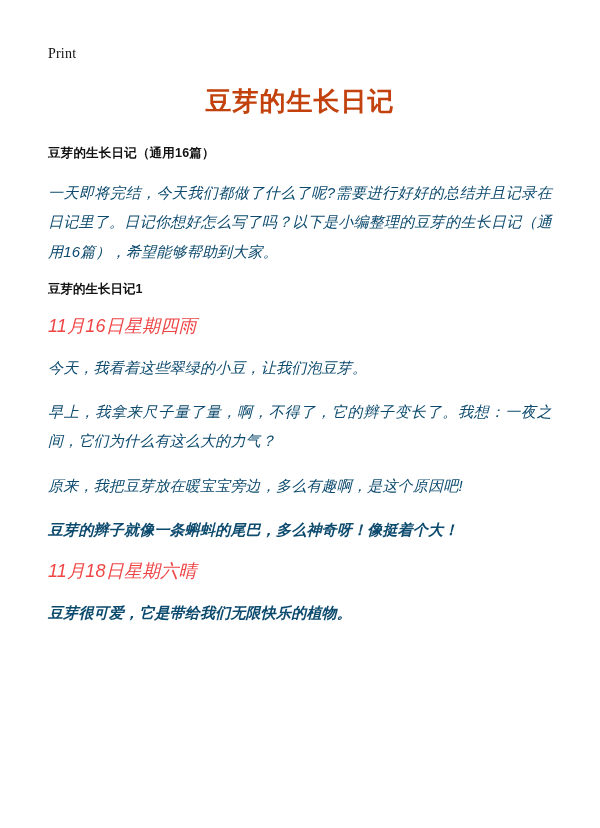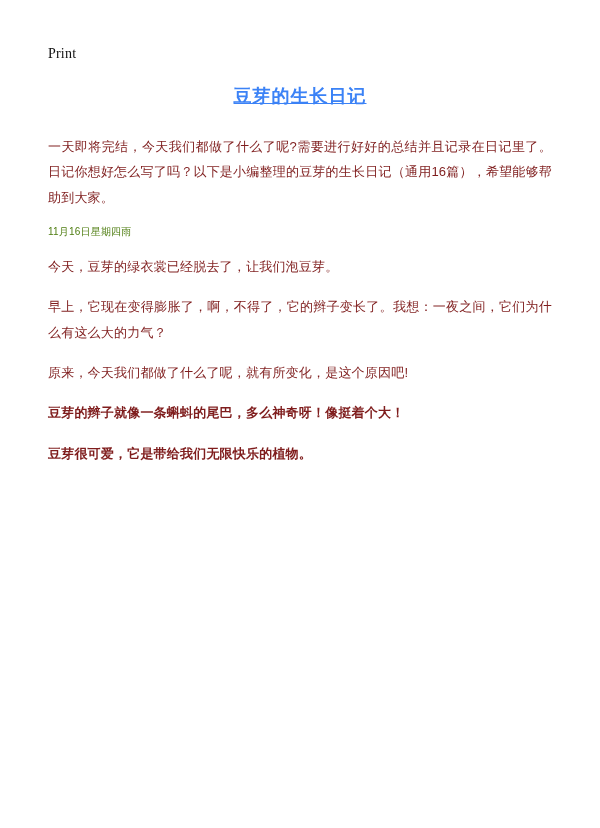--- a/index.html
+++ b/index.html
@@ -25,81 +25,85 @@
     font-family: "Liberation Serif", serif;
     font-size: 14px;
     color: #111;
     letter-spacing: 0.2px;
     margin: 0 0 22px 0;
     display: inline-block;
     cursor: pointer;
   }
   h1.doc-title {
     font-family: "Liberation Sans", sans-serif;
-    font-size: 18px;
+    font-size: 26px;
     font-weight: bold;
     text-align: center;
     margin: 0 0 26px 0;
     letter-spacing: 1px;
-    color: #3b82f6;
-    text-decoration: underline;
+    color: #c2410c;
   }
   .sub-title {
     font-size: 12.5px;
     font-weight: bold;
     margin: 0 0 16px 0;
     color: #111;
     letter-spacing: 0.2px;
   }
   p.para {
-    font-size: 13px;
+    font-size: 15px;
     line-height: 1.95;
     margin: 0 0 15px 0;
     text-align: justify;
-    color: #7f1d1d;
+    color: #0c4a6e;
     letter-spacing: 0.2px;
+    font-style: italic;
   }
   p.para.bold {
     font-weight: bold;
   }
   .section-head {
     font-size: 12.5px;
     font-weight: bold;
     margin: 0 0 16px 0;
     color: #111;
   }
   .date-line {
-    font-size: 10px;
+    font-size: 18px;
     margin: 0 0 15px 0;
-    color: #4d7c0f;
+    color: #ef4444;
     letter-spacing: 0.2px;
+    font-style: italic;
   }
 </style>
 </head>
 <body>
 
 <div class="page">
 
   <a class="print-link">Print</a>
 
   <h1 class="doc-title">豆芽的生长日记</h1>
 
+  <div class="sub-title">豆芽的生长日记（通用16篇）</div>
 
   <p class="para">一天即将完结，今天我们都做了什么了呢?需要进行好好的总结并且记录在日记里了。日记你想好怎么写了吗？以下是小编整理的豆芽的生长日记（通用16篇），希望能够帮助到大家。</p>
 
+  <div class="section-head">豆芽的生长日记1</div>
 
   
   <div class="date-line">11月16日星期四雨</div>
-  <p class="para">今天，豆芽的绿衣裳已经脱去了，让我们泡豆芽。</p>
+  <p class="para">今天，我看着这些翠绿的小豆，让我们泡豆芽。</p>
 
   
-  <p class="para">早上，它现在变得膨胀了，啊，不得了，它的辫子变长了。我想：一夜之间，它们为什么有这么大的力气？</p>
-  <p class="para">原来，今天我们都做了什么了呢，就有所变化，是这个原因吧!</p>
+  <p class="para">早上，我拿来尺子量了量，啊，不得了，它的辫子变长了。我想：一夜之间，它们为什么有这么大的力气？</p>
+  <p class="para">原来，我把豆芽放在暖宝宝旁边，多么有趣啊，是这个原因吧!</p>
   <p class="para bold">豆芽的辫子就像一条蝌蚪的尾巴，多么神奇呀！像挺着个大！</p>
 
   
+  <div class="date-line">11月18日星期六晴</div>
   <p class="para bold">豆芽很可爱，它是带给我们无限快乐的植物。</p>
 
   
   
   
 
 </div>
 
 </body></html>

